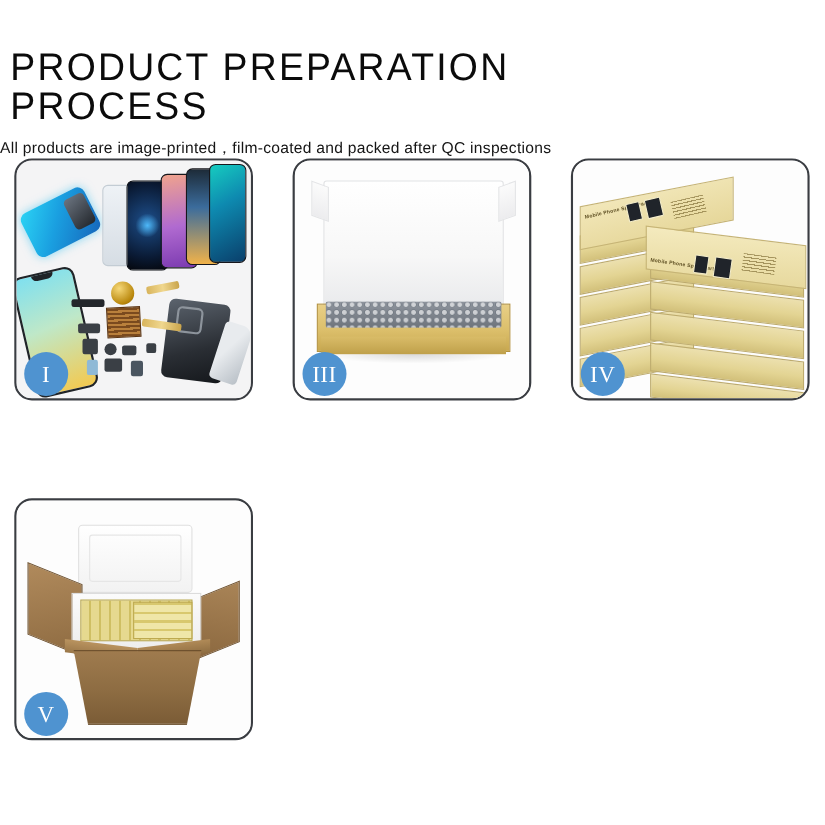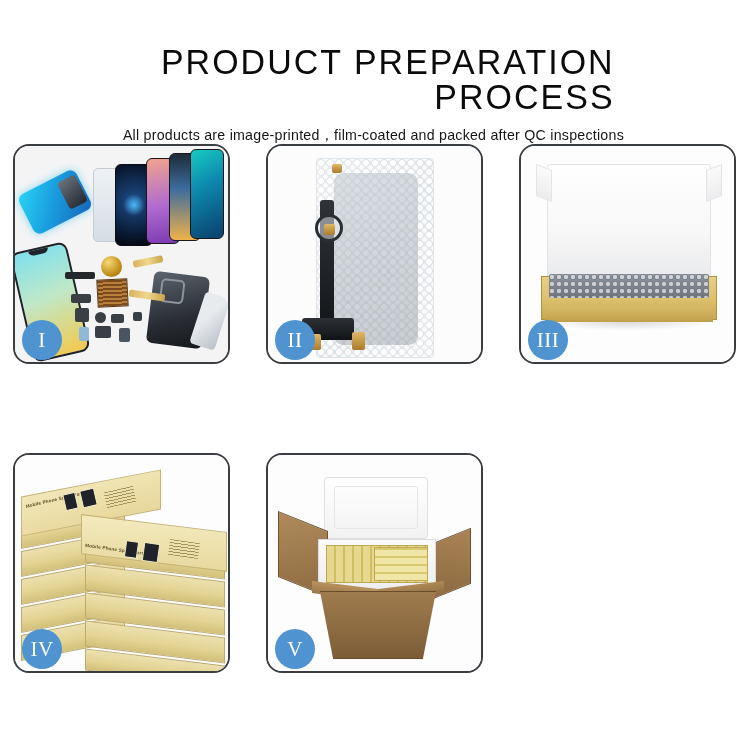--- a/index.html
+++ b/index.html
@@ -13,42 +13,41 @@
   }
 
   #root {
     position: relative;
     width: 750px;
     height: 750px;
     background: #ffffff;
   }
 
   
-  .header { position: absolute; top: 0; left: 0; width: 624px; text-align: right; }
+  .header { position: absolute; top: 0; left: 0; width: 624px; text-align: left; }
 
   .title {
     margin-top: 44px;
     font-family: "Liberation Sans", sans-serif;
     font-size: 35px;
     font-weight: 500;
     letter-spacing: 2.1px;
     color: #0b0b0b;
     line-height: 1;
     transform: scaleX(0.97);
   }
 
   .subtitle {
     margin-top: 14px;
     font-family: "Liberation Sans", sans-serif;
     font-size: 14.2px;
     font-weight: 400;
     letter-spacing: 0.25px;
     color: #151515;
     line-height: 1;
-    padding-left: 16px;
   }
 
   
   .grid {
     position: absolute;
     left: 13px;
     top: 144px;
     width: 724px;
     display: grid;
     grid-template-columns: repeat(3, 217px);
@@ -442,34 +441,20 @@
         <div class="dot d4"></div>
         <div class="dot d5"></div>
         <div class="dot d6"></div>
         <div class="dot d7"></div>
         <div class="dot d8"></div>
         <div class="tweez"></div>
       </div>
       <div class="badge">I</div>
     </div>
 
-    <div class="panel">
-      <div class="panel-photo p2">
-        <div class="bubblebag">
-          <div class="bubble-inner"></div>
-        </div>
-        <div class="flexcable"></div>
-        <div class="conn-base"></div>
-        <div class="gold-tab gt1"></div>
-        <div class="gold-tab gt2"></div>
-        <div class="gold-tab gt3"></div>
-        <div class="gold-tab gt4"></div>
-      </div>
-      <div class="badge">II</div>
-    </div>
 
     <div class="panel">
       <div class="panel-photo p3">
         <div class="lid"></div>
         <div class="boxtray"></div>
         <div class="tray-bubble"></div>
         <div class="tray-front"></div>
         <div class="tray-shadow"></div>
       </div>
       <div class="badge">III</div>

